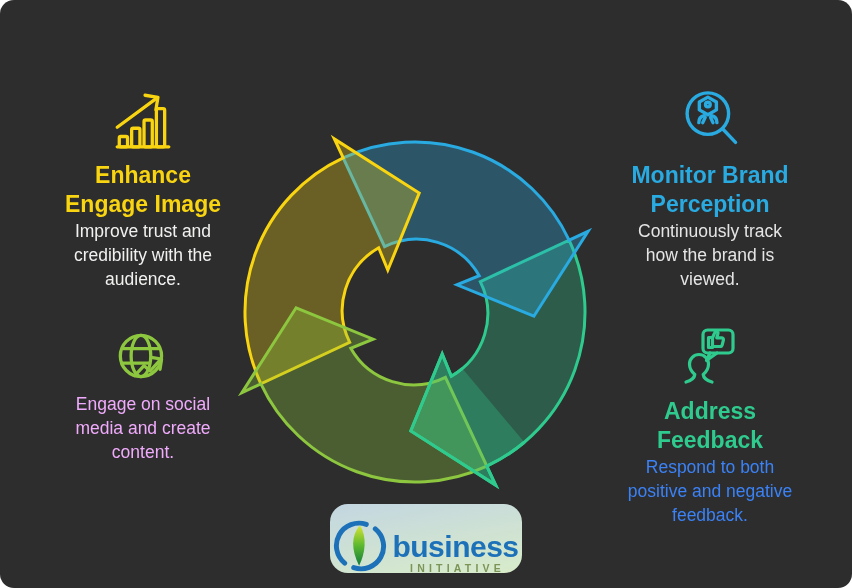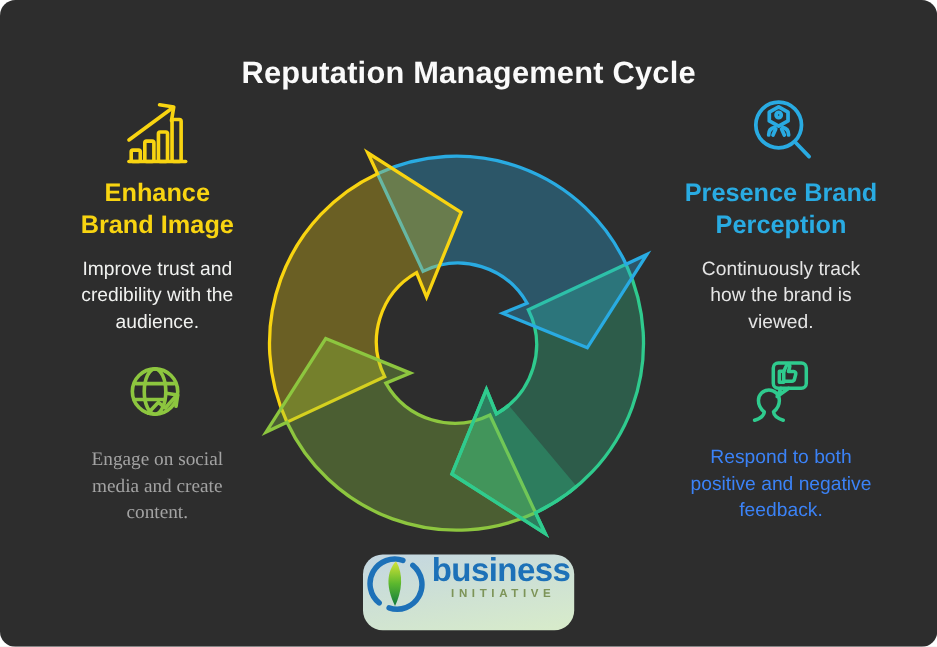--- a/index.html
+++ b/index.html
@@ -26,38 +26,37 @@
   .step-br{left:595px;top:322px;}
   .icon-wrap{height:68px;display:flex;align-items:center;justify-content:center;}
   .icon-wrap svg{display:block;}
   .icon-wrap path,.icon-wrap rect,.icon-wrap circle,.icon-wrap ellipse{
     fill:none;stroke-width:3.2;stroke-linecap:round;stroke-linejoin:round;
   }
   .step-heading{
     margin-top:7px;font-size:23px;font-weight:700;line-height:29px;white-space:pre-line;
   }
   .step-body{
-    margin-top:13px;font-size:17.5px;line-height:24px;color:#f1f2f0;white-space:pre-line;
+    font-size:17.5px;line-height:24px;color:#f1f2f0;white-space:pre-line;
   }
   
   .logo-pill{
     position:absolute;left:330px;top:504px;width:192px;height:69px;border-radius:18px;
     background:linear-gradient(170deg,#c3d6e1 0%,#cfe2d3 55%,#d8ecca 100%);
-    display:flex;align-items:flex-start;justify-content:center;gap:5px;
+    display:flex;align-items:flex-end;justify-content:center;gap:5px;
   }
   .logo-text{display:flex;flex-direction:column;align-items:center;line-height:1;}
   .logo-brand{font-size:30px;font-weight:700;letter-spacing:-.5px;}
   .logo-sub{font-size:10.5px;font-weight:700;letter-spacing:4.2px;margin-top:1px;padding-left:4px;}
 </style>
 </head>
 <body>
 
 <div class="card" style="background-color: rgb(45, 45, 45);">
 
-  <div class="title" style="color: rgb(250, 250, 250);">Reputation Management Cycle</div>
 
   <svg class="cycle" width="420" height="420" viewBox="-210 -210 420 420">
     <defs>
       <path id="arrowSeg" d="M -71.8,-154.1 A 170,170 0 0 1 154.1,-71.8 L 173.1,-80.7 L 118.9,4.2 L 41.9,-27.2 L 64.2,-36.3 A 72,72 0 0 0 -30.4,-65.3 Z"></path>
       <clipPath id="headClip">
         <path d="M0,0 L192.8,229.8 L77.6,289.8 L0,300 L-52.1,295.4 Z"></path>
       </clipPath>
     </defs>
     <use href="#arrowSeg" transform="rotate(90)" class="seg-emerald" stroke="#2FCB8E"></use>
     <use href="#arrowSeg" class="seg-blue" stroke="#29ABE2"></use>
@@ -76,78 +75,80 @@
           <rect x="9" y="46" width="8" height="10" rx="1.5"></rect>
           <rect x="21" y="38" width="8" height="18" rx="1.5"></rect>
           <rect x="33" y="30" width="8" height="26" rx="1.5"></rect>
           <rect x="45" y="19" width="8" height="37" rx="1.5"></rect>
           <path d="M7,37 L45,9"></path>
           <path d="M34,6 L46.5,8 L44.5,20"></path>
         </g>
       </svg>
     </div>
     <div class="step-heading" style="color: rgb(248, 212, 17);">Enhance
-Brand Image</div>
+Engage Image</div>
     <div class="step-body" style="color: rgb(241, 242, 240);">Improve trust and
 credibility with the
 audience.</div>
   </div>
 
   <div class="step step-tr">
     <div class="icon-wrap">
       <svg width="64" height="66" viewBox="0 0 60 62">
         <g stroke="#29ABE2">
           <circle cx="28" cy="25" r="19.5"></circle>
           <path d="M42,39.5 L54,52" stroke-width="4"></path>
           <path d="M28,9.5 L36,14 V21.5 L28,26 L20,21.5 V14 Z"></path>
           <circle cx="28" cy="16.5" r="2.2"></circle>
           <path d="M19.5,33.5 C19.5,29.5 22,27.5 24.5,27"></path>
           <path d="M36.5,33.5 C36.5,29.5 34,27.5 31.5,27"></path>
           <path d="M25.5,28.5 L23.2,33.5"></path>
           <path d="M30.5,28.5 L32.8,33.5"></path>
         </g>
       </svg>
     </div>
-    <div class="step-heading" style="color: rgb(41, 171, 226);">Presence Brand
+    <div class="step-heading" style="color: rgb(41, 171, 226);">Monitor Brand
 Perception</div>
     <div class="step-body" style="color: #e5e5e5;">Continuously track
 how the brand is
 viewed.</div>
   </div>
 
   <div class="step step-bl">
     <div class="icon-wrap">
       <svg width="66" height="62" viewBox="0 0 64 60">
         <g stroke="#8DC63F">
           <circle cx="30" cy="28" r="20"></circle>
           <ellipse cx="30" cy="28" rx="9.5" ry="20"></ellipse>
           <path d="M13,21 H47"></path>
           <path d="M11.5,35 H38"></path>
           <path d="M24,47 L33,37.5 L39,42.5 L49,31.5"></path>
           <path d="M40,29.5 L50,31 L48.5,41"></path>
         </g>
       </svg>
     </div>
-    <div class="step-body" style="color: #a3a3a3; font-family: Liberation Serif, serif;">Engage on social
+    <div class="step-body" style="color: #f0abfc;">Engage on social
 media and create
 content.</div>
   </div>
 
   <div class="step step-br">
     <div class="icon-wrap">
       <svg width="64" height="62" viewBox="0 0 64 62">
         <g stroke="#2FCB8E">
           <rect x="25" y="5" width="30" height="23" rx="4.5"></rect>
           <path d="M32,28 L28.5,35.5 L39,28"></path>
           <rect x="30.5" y="12.5" width="4" height="10"></rect>
           <path d="M34.5,21.5 h7.5 a2.3,2.3 0 0 0 2.2,-1.7 l1.2,-4.6 a1.9,1.9 0 0 0 -1.85,-2.4 h-4.8 l1.1,-3.8 a1.7,1.7 0 0 0 -3.2,-1.15 l-2.15,4.9"></path>
           <path d="M8,57 C13,55.5 16.5,53 16.8,49.5 C13.5,46.7 11.5,43 11.5,39 A9.5,9.5 0 1 1 30.5,39 C30.5,43 28.5,46.7 25.2,49.5 C25.5,53 29,55.5 34,57"></path>
         </g>
       </svg>
     </div>
+    <div class="step-heading" style="color: rgb(47, 203, 142);">Address
+Feedback</div>
     <div class="step-body" style="color: #3b82f6;">Respond to both
 positive and negative
 feedback.</div>
   </div>
 
   <div class="logo-pill">
     <svg width="54" height="54" viewBox="0 0 60 60">
       <defs>
         <linearGradient id="leafGrad" x1="0" y1="0" x2="0" y2="1">
           <stop offset="0" stop-color="#d7e436"></stop>

